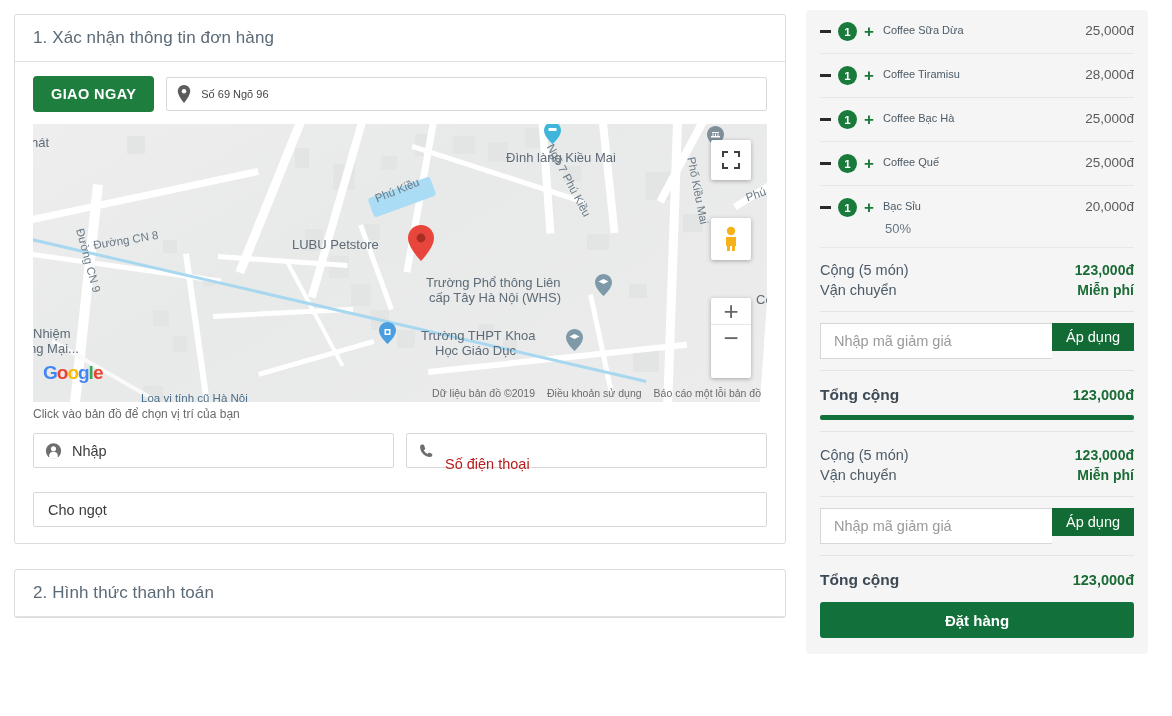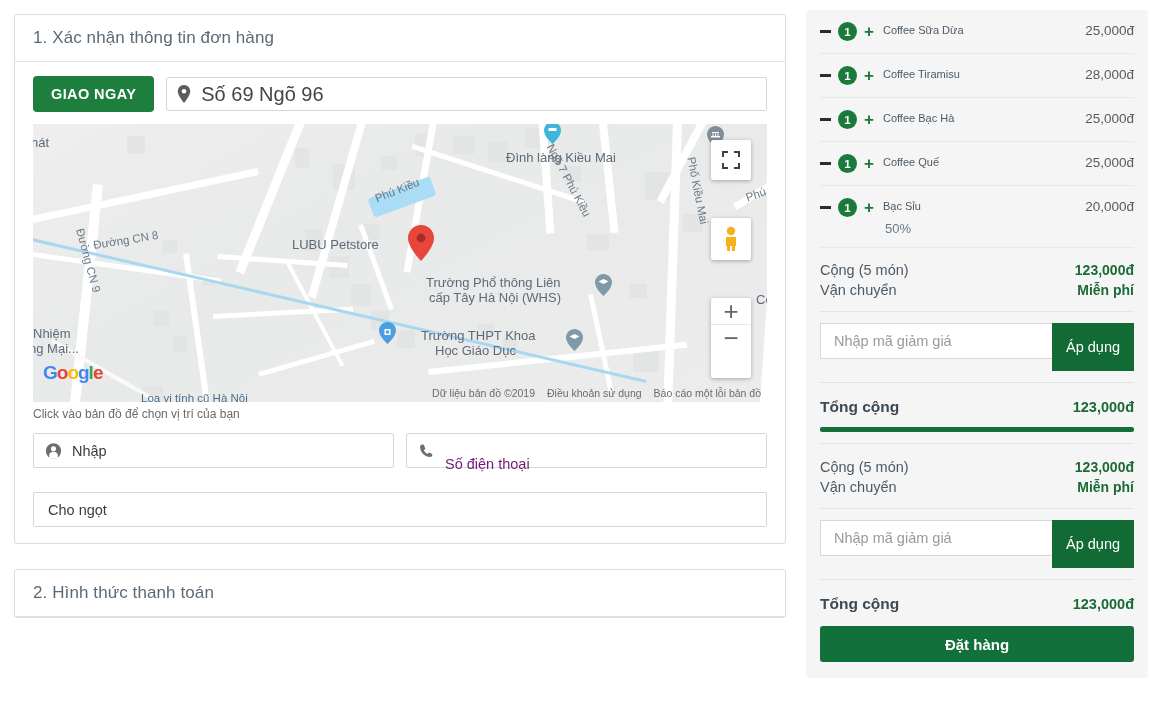--- a/index.html
+++ b/index.html
@@ -52,21 +52,21 @@
     display: flex; align-items: center;
     padding-left: 34px;
     border-radius: 2px;
   }
   .addr-wrap .pin {
     position: absolute; left: 10px; top: 50%;
     transform: translateY(-50%);
     width: 14px; height: 18px;
     color: #5c5c5c;
   }
-  .addr-text { font-size: 20px; color: #444; }
+  .addr-text { font-size: 11px; color: #444; }
 
   
   .map {
     position: relative;
     margin-top: 12px;
     height: 278px;
     background: #e9eaea;
     overflow: hidden;
     user-select: none;
   }
@@ -146,21 +146,21 @@
     display: flex; align-items: center;
     padding-left: 38px;
     border-radius: 2px;
   }
   .field.no-icon { padding-left: 14px; }
   .field .ficon {
     position: absolute; left: 11px; top: 50%; transform: translateY(-50%);
     color: #6e6e6e; display:flex;
   }
   .field-val { font-size: 14.5px; color: #3b3b3b; }
-  .field-val.placeholder { color: #701a75; margin-top: 27px; }
+  .field-val.placeholder { color: #b91c1c; margin-top: 27px; }
   .field.half { flex: 1; }
   .field.full { margin-top: 24px; }
 
   
   .pay-card { margin-top: 25px; }
   .pay-body { padding: 14px 18px 18px 30px; }
   .radio-row {
     display: flex; align-items: center; gap: 13px;
     height: 25px; cursor: pointer;
   }
@@ -219,21 +219,21 @@
   .hr { height: 1px; background: #e4e4e4; margin: 11px 0; }
   .promo-row { display: flex; margin: 10px 0 4px 0; }
   .promo-input {
     flex: 1; height: 36px;
     border: 1px solid #d7d7d7; border-right: none;
     background: #fff;
     display: flex; align-items: center; padding-left: 13px;
     font-size: 14.5px; color: #9a9a9a;
   }
   .promo-btn {
-    width: 82px; height: 48px;
+    width: 82px; height: 28px;
     background: #126b34; color: #fff;
     font-size: 14.5px;
     display: flex; align-items: center; justify-content: center;
     cursor: pointer;
   }
   .total-row {
     display: flex; justify-content: space-between; align-items: baseline;
     font-size: 15.5px; font-weight: bold; color: #3c4a55;
     padding: 4px 0 2px 0;
   }

